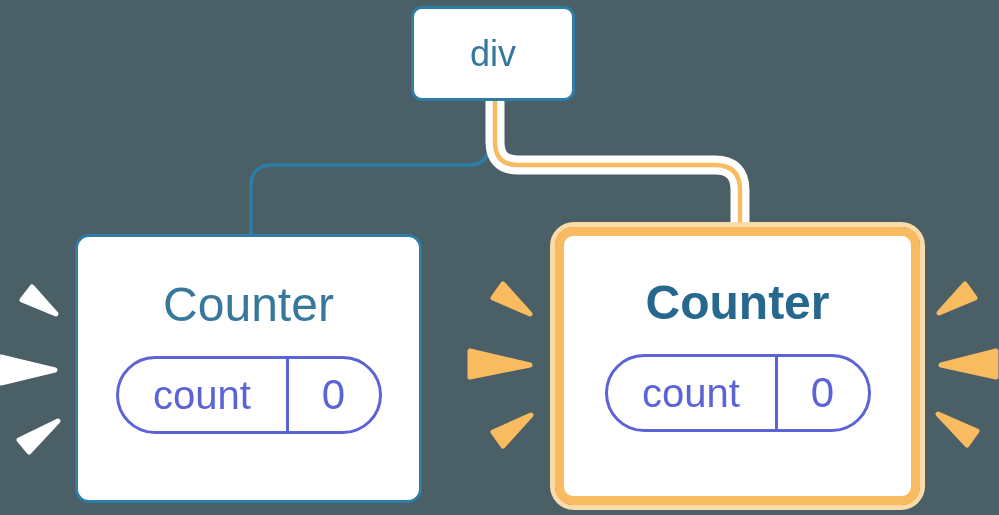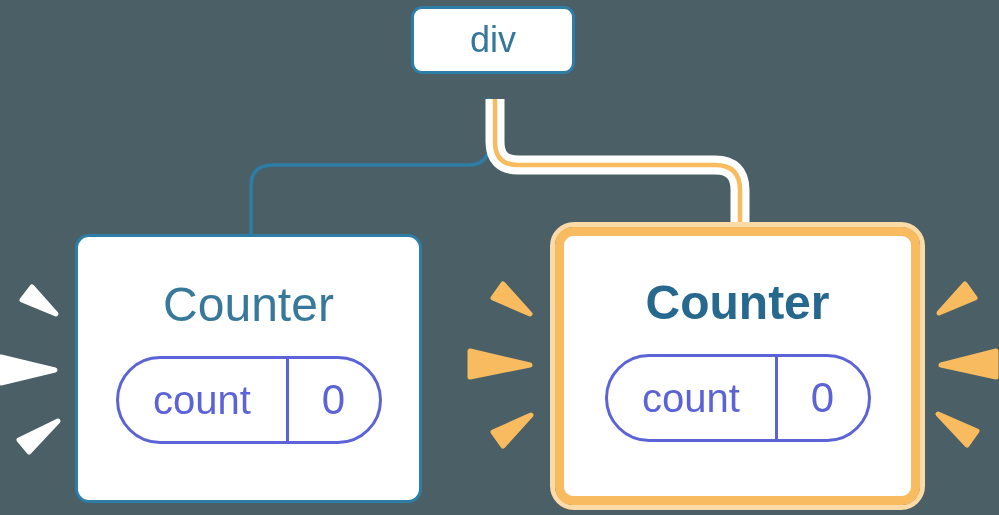--- a/index.html
+++ b/index.html
@@ -15,21 +15,21 @@
     z-index:1;
   }
   .node {
     position:absolute;
     background:#FFFFFF;
     box-sizing:border-box;
     z-index:2;
   }
   
   .node-div {
-    left:411px; top:6px; width:164px; height:68px;
+    left:411px; top:6px; width:164px; height:95px;
     border:3px solid #2E7DA7;
     border-radius:11px;
     display:flex; align-items:center; justify-content:center;
   }
   .node-div .label {
     font-size:36px; color:#35789E; line-height:1;
   }
   
   .counter-left {
     left:75px; top:234px; width:347px; height:269px;
@@ -39,21 +39,21 @@
     padding-top:45px;
   }
   .counter-title {
     font-size:48px; line-height:46px; font-weight:500; color:#38799B;
   }
   .counter-title.bold {
     font-weight:800; color:#27688F;
   }
   .pill {
     margin-top:28px;
-    width:266px; height:88px;
+    width:266px; height:78px;
     border:3px solid #5B63D6;
     border-radius:52px;
     box-sizing:border-box;
     display:flex;
     color:#5B63D6;
     background:#FFFFFF;
   }
   .pill-key {
     flex:1; display:flex; align-items:center; justify-content:center;
     border-right:3px solid #5B63D6;

